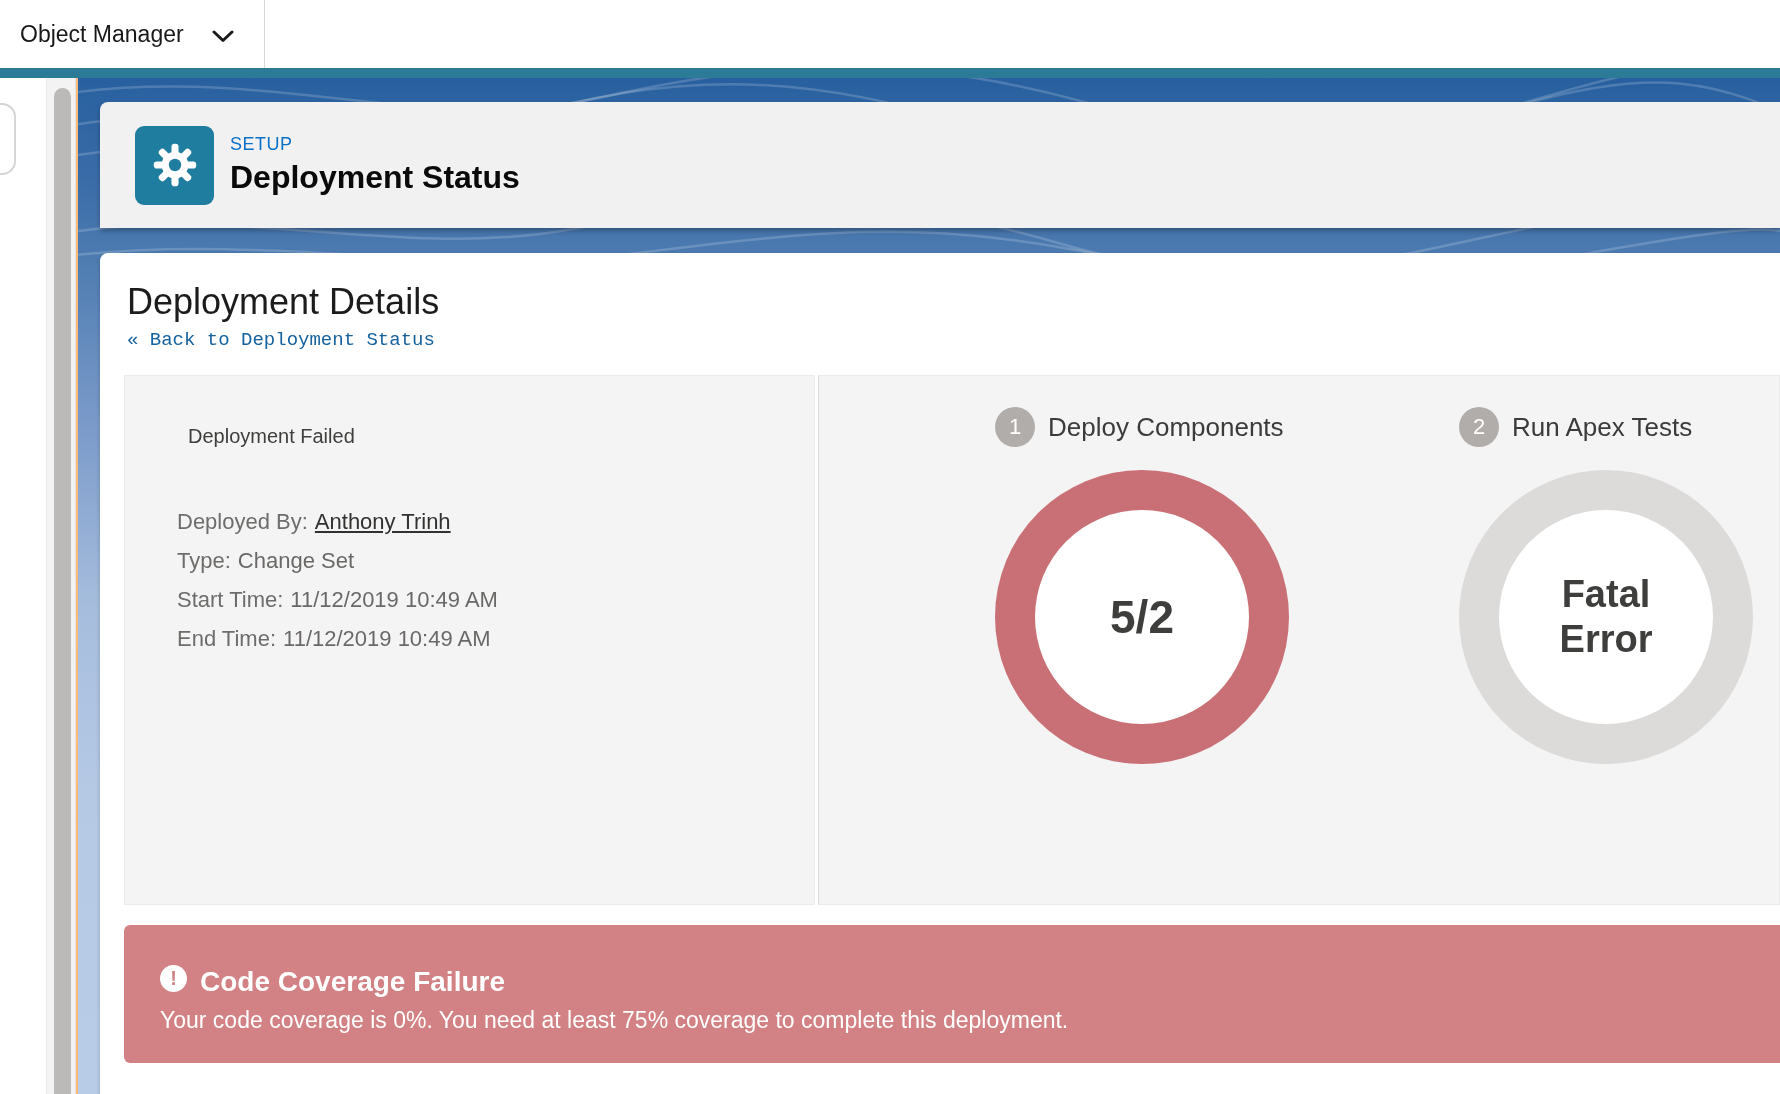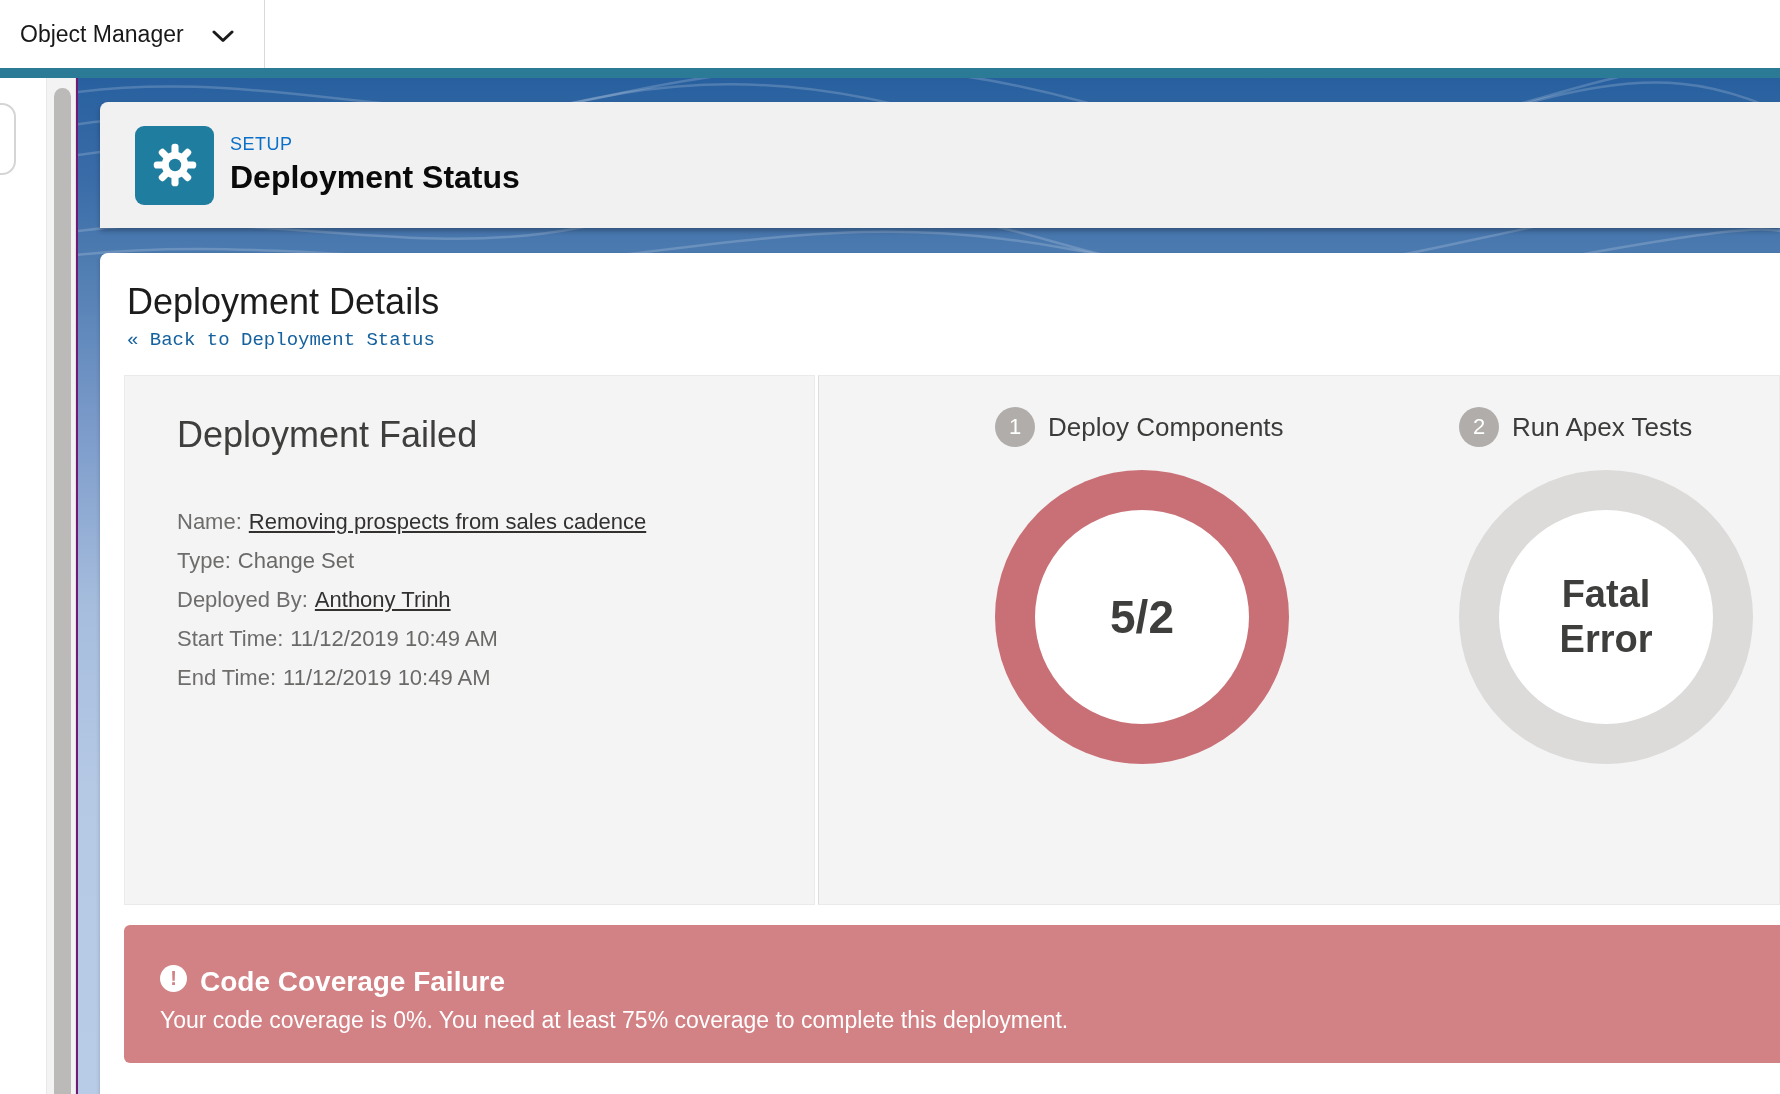--- a/index.html
+++ b/index.html
@@ -1,17 +1,17 @@
 <!DOCTYPE html>
 <html><head>
 <meta charset="utf-8">
 <style>
   html,body{margin:0;padding:0;background:#ffffff;}
   *{box-sizing:border-box;font-family:"Liberation Sans",sans-serif;}
-  .screen{position:relative;width:1780px;height:1094px;overflow:hidden;background:#701a75;}
+  .screen{position:relative;width:1780px;height:1094px;overflow:hidden;background:#fdba74;}
 
   
   .tab-bar{position:absolute;left:0;top:0;width:100%;height:68px;background:#ffffff;}
   .tab{position:absolute;left:0;top:0;width:265px;height:68px;border-right:1px solid #d9d9d9;
        display:flex;align-items:center;padding-left:20px;cursor:pointer;}
   .tab-label{font-size:23px;color:#181818;}
   .tab-chevron{margin-left:28px;margin-top:4px;}
 
   .teal-strip{position:absolute;left:0;top:68px;width:100%;height:10px;background:#2b7b97;}
 
@@ -44,21 +44,21 @@
         border-radius:8px 0 0 0;box-shadow:0 2px 4px rgba(0,0,0,0.2);}
   .page-title{position:absolute;left:27px;top:28px;margin:0;font-size:36px;font-weight:400;color:#1c1c1c;}
   .back-link{position:absolute;left:27px;top:76px;font-size:19px;color:#16629f;text-decoration:none;cursor:pointer;font-family:Liberation Mono, monospace;}
 
   
   .panels{position:absolute;left:24px;right:0;top:122px;height:530px;display:flex;}
   .panel{background:#f5f4f4;border:1px solid #ebeaea;position:relative;}
   .panel-left{width:691px;}
   .panel-divider{width:3px;background:#ffffff;}
   .panel-right{flex:1;border-left:1px solid #dedddc;}
-  .status-title{position:absolute;left:52px;top:38px;margin:0;font-size:36px;font-weight:400;color:#3e3e3c;}
+  .status-title{position:absolute;left:52px;top:38px;margin:11px;font-size:20px;font-weight:400;color:#3e3e3c;}
   .fields{position:absolute;left:52px;top:126px;}
   .field{font-size:22px;line-height:39px;white-space:nowrap;}
   .flabel{color:#6e6d6b;margin-right:7px;}
   .fvalue{color:#6a6967;}
   .fvalue.link-value{color:#323130;text-decoration:underline;cursor:pointer;}
 
   
   .step{position:absolute;top:30px;width:294px;}
   .step-1{left:176px;}
   .step-2{left:640px;}
@@ -147,27 +147,24 @@
   <div class="card">
     <h1 class="page-title">Deployment Details</h1>
     <a class="back-link">« Back to Deployment Status</a>
 
     <div class="panels">
 
       <div class="panel panel-left">
         <h2 class="status-title">Deployment Failed</h2>
         <div class="fields">
           <div class="field">
-            <span class="flabel">Name:</span><span class="fvalue link-value">Removing prospects from sales cadence</span>
+            <span class="flabel">Deployed By:</span><span class="fvalue link-value">Anthony Trinh</span>
           </div>
           <div class="field">
             <span class="flabel">Type:</span><span class="fvalue">Change Set</span>
-          </div>
-          <div class="field">
-            <span class="flabel">Deployed By:</span><span class="fvalue link-value">Anthony Trinh</span>
           </div>
           <div class="field">
             <span class="flabel">Start Time:</span><span class="fvalue">11/12/2019 10:49 AM</span>
           </div>
           <div class="field">
             <span class="flabel">End Time:</span><span class="fvalue">11/12/2019 10:49 AM</span>
           </div>
         </div>
       </div>
       <div class="panel-divider"></div>

